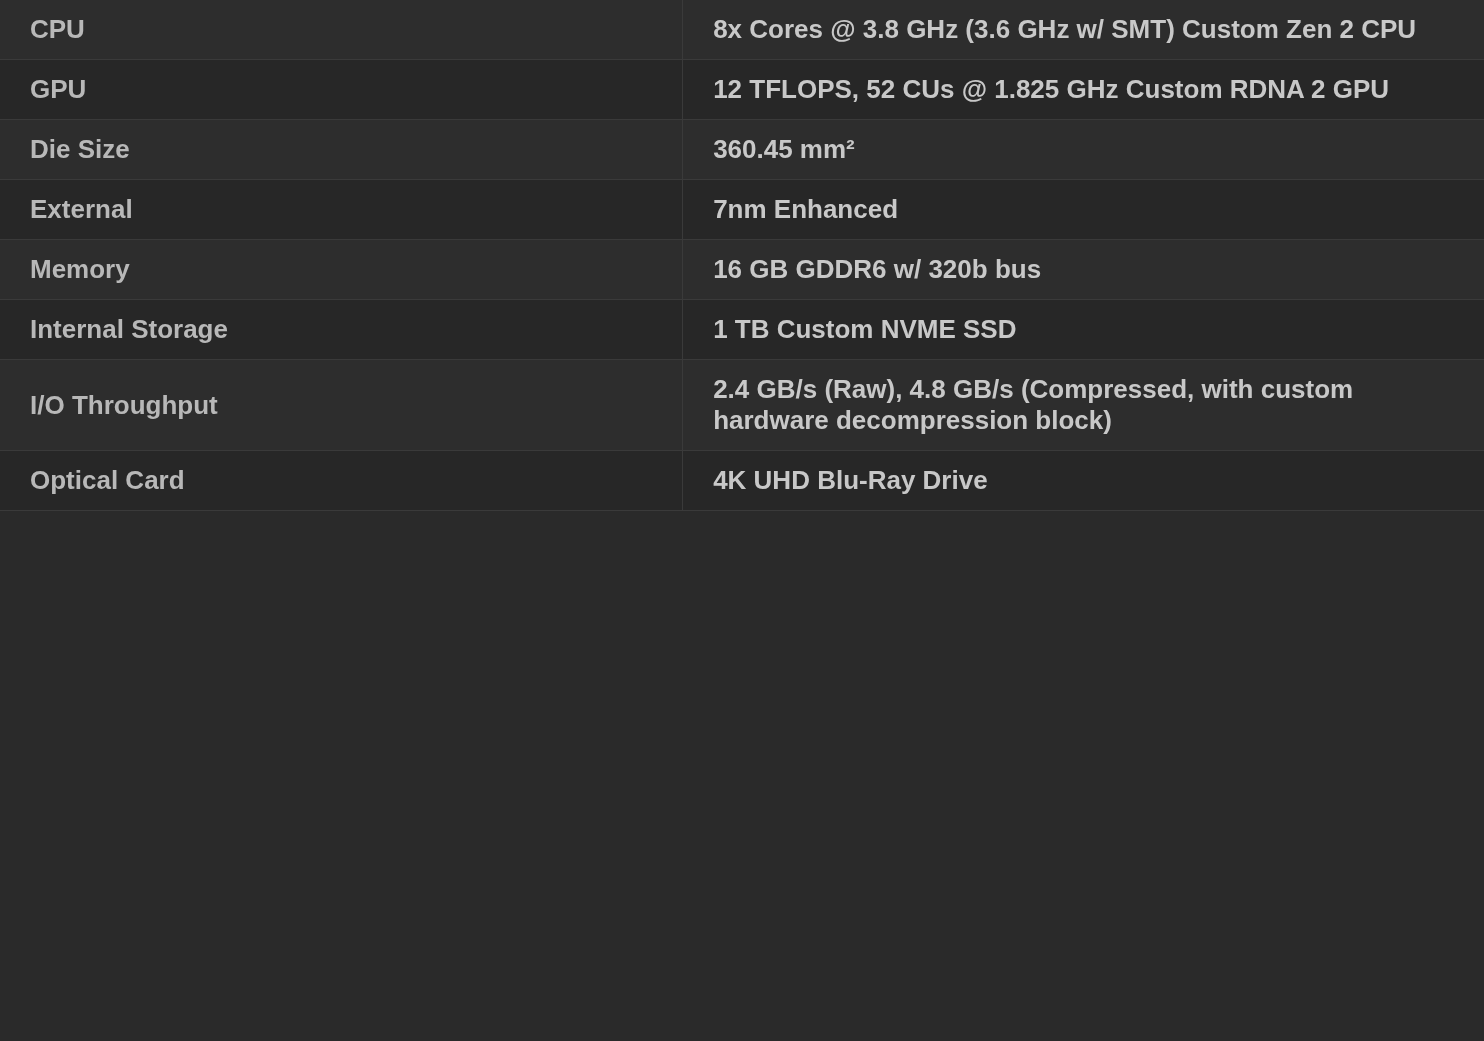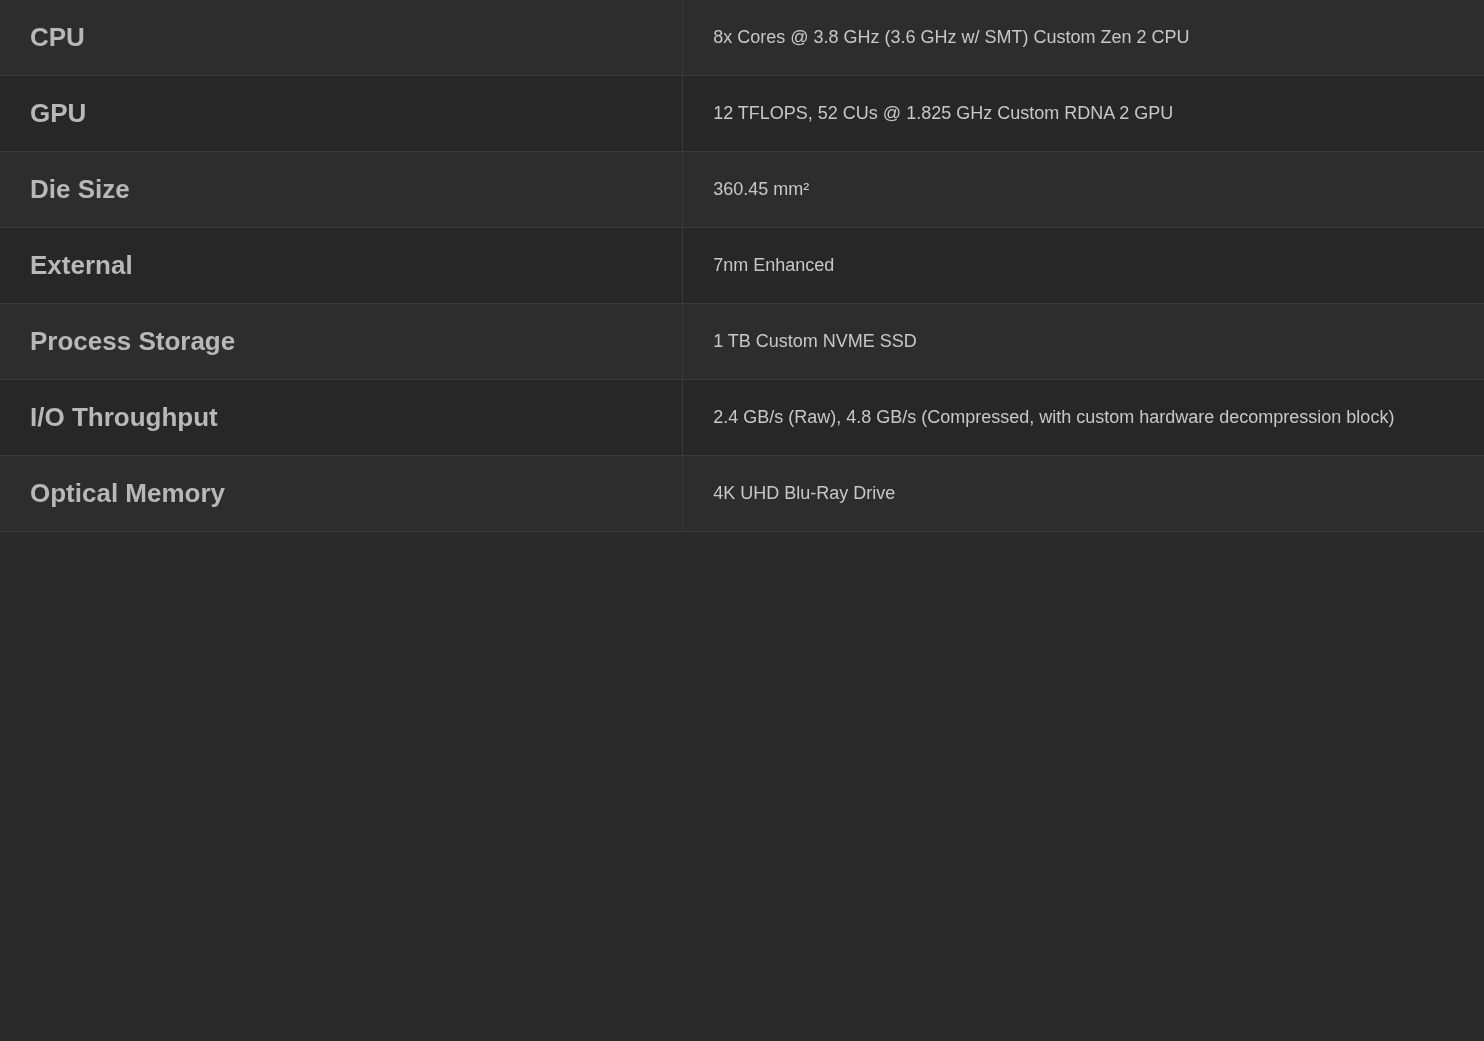--- a/index.html
+++ b/index.html
@@ -26,37 +26,38 @@
 
     .specs-table tr:nth-child(odd) {
       background-color: #2d2d2d;
     }
 
     .specs-table tr:nth-child(even) {
       background-color: #272727;
     }
 
     .specs-table td {
-      padding: 22px 30px;
+      padding: 14px 30px;
       vertical-align: middle;
     }
 
     .spec-label {
       width: 46%;
       font-size: 26px;
       font-weight: bold;
       color: #b8b8b8;
       border-right: 1px solid #3a3a3a;
     }
 
     .spec-value {
       width: 54%;
-      font-size: 18px;
+      font-size: 26px;
       color: #c8c8c8;
       padding-left: 40px;
+      font-weight: bold;
     }
   </style>
 </head>
 <body>
 
 <table class="specs-table">
   <tbody id="specs-body">
   <tr>
         <td class="spec-label">CPU</td>
         <td class="spec-value">8x Cores @ 3.8 GHz (3.6 GHz w/ SMT) Custom Zen 2 CPU</td>
@@ -67,25 +68,29 @@
       </tr>
       <tr>
         <td class="spec-label">Die Size</td>
         <td class="spec-value">360.45 mm²</td>
       </tr>
       <tr>
         <td class="spec-label">External</td>
         <td class="spec-value">7nm Enhanced</td>
       </tr>
       <tr>
-        <td class="spec-label">Process Storage</td>
+        <td class="spec-label">Memory</td>
+        <td class="spec-value">16 GB GDDR6 w/ 320b bus</td>
+      </tr>
+      <tr>
+        <td class="spec-label">Internal Storage</td>
         <td class="spec-value">1 TB Custom NVME SSD</td>
       </tr>
       <tr>
         <td class="spec-label">I/O Throughput</td>
         <td class="spec-value">2.4 GB/s (Raw), 4.8 GB/s (Compressed, with custom hardware decompression block)</td>
       </tr>
       <tr>
-        <td class="spec-label">Optical Memory</td>
+        <td class="spec-label">Optical Card</td>
         <td class="spec-value">4K UHD Blu-Ray Drive</td>
       </tr>
     </tbody>
 </table>
 
 </body></html>

